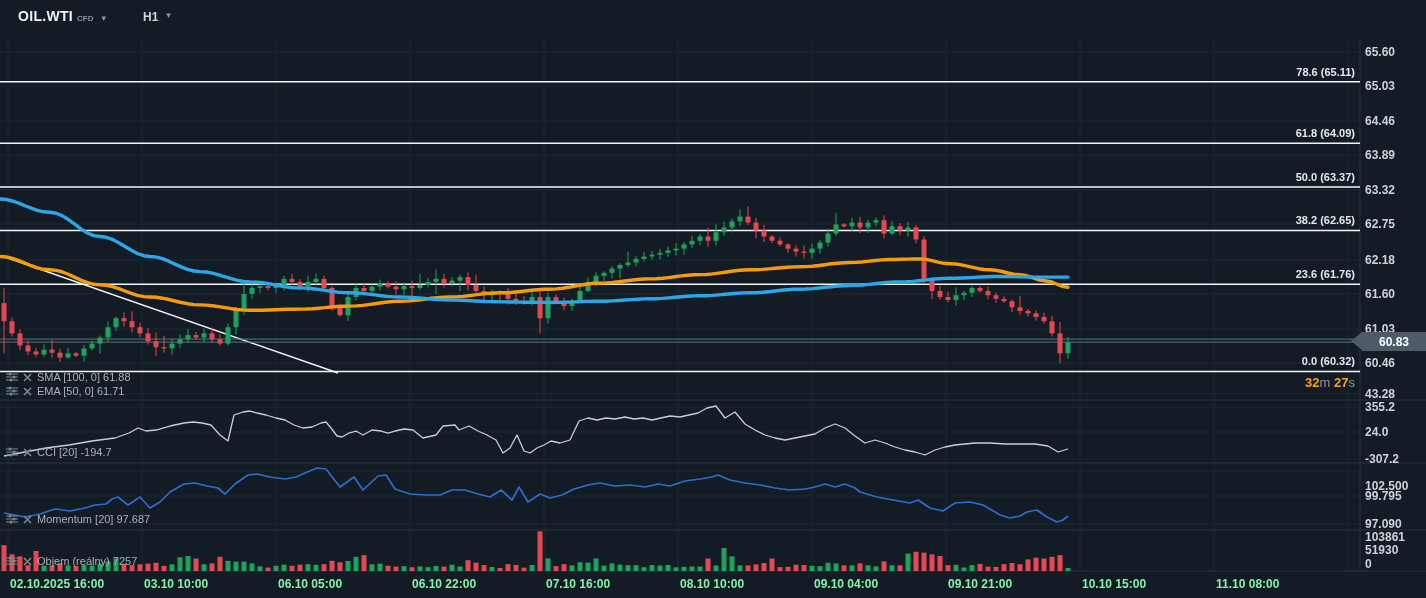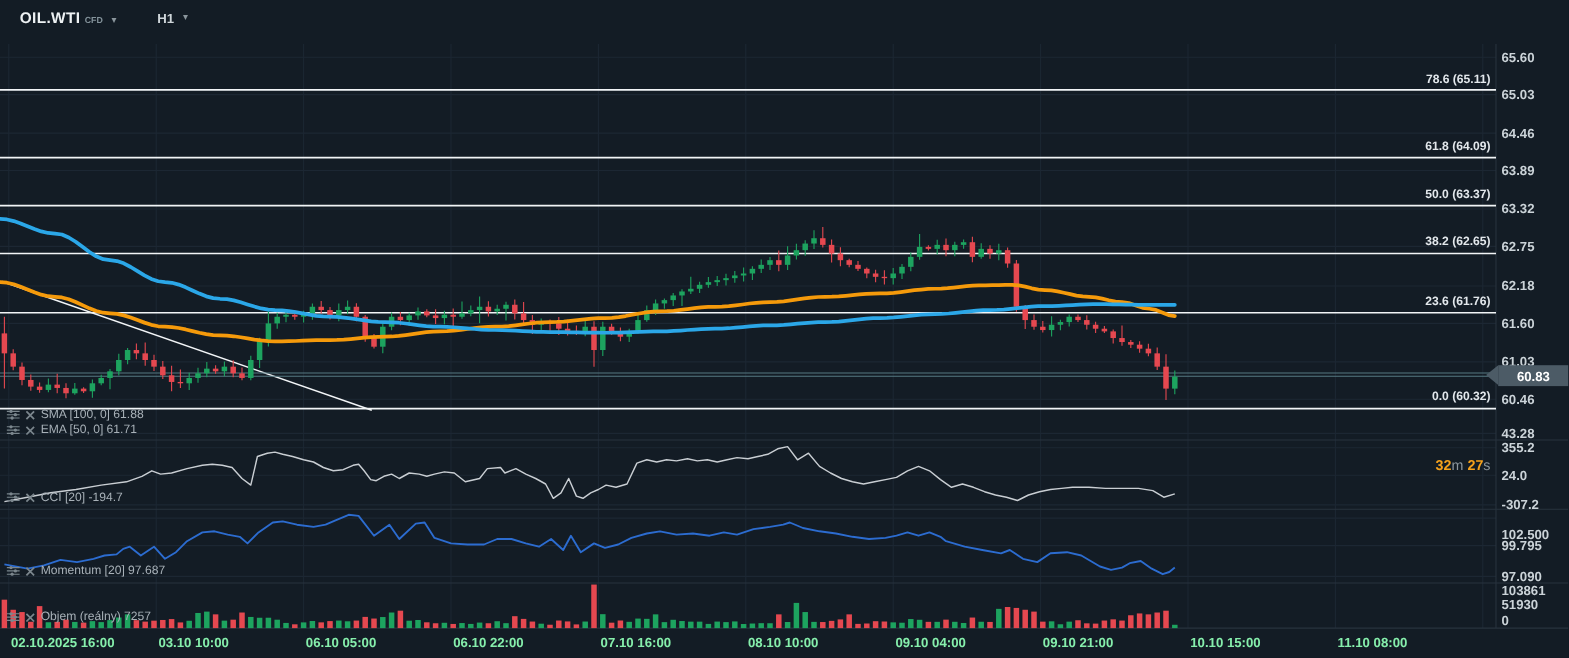--- a/index.html
+++ b/index.html
@@ -22,21 +22,21 @@
   .caret{color:#8a959c;font-size:9px;margin-left:8px;}
   .tf-wrap{position:absolute;left:143px;top:10px;display:flex;align-items:flex-start;}
   .tf{font:700 12px "Liberation Sans",sans-serif;color:#cfd6da;}
   #price-tag{position:absolute;left:1362px;top:332px;width:64px;height:19px;background:#4c5b66;
         color:#fff;font:700 12px "Liberation Sans",sans-serif;display:flex;align-items:center;
         justify-content:center;}
   #price-tag::before{content:"";position:absolute;left:-11px;top:0;
         border-top:9.5px solid transparent;border-bottom:9.5px solid transparent;
         border-right:11px solid #4c5b66;}
   #countdown{position:absolute;right:71px;top:375px;font:700 13px "Liberation Sans",sans-serif;
-        white-space:nowrap;margin-top:40px;}
+        white-space:nowrap;}
   #countdown .num{color:#f6a21c;}
   #countdown .unit{color:#8d979e;font-weight:400;}
 </style>
 </head>
 <body>
 
 <div id="app">
 
   <svg id="canvas" width="1426" height="598">
       <line x1="8" y1="40" x2="8" y2="571" stroke="#1c2733" stroke-width="1"></line>

